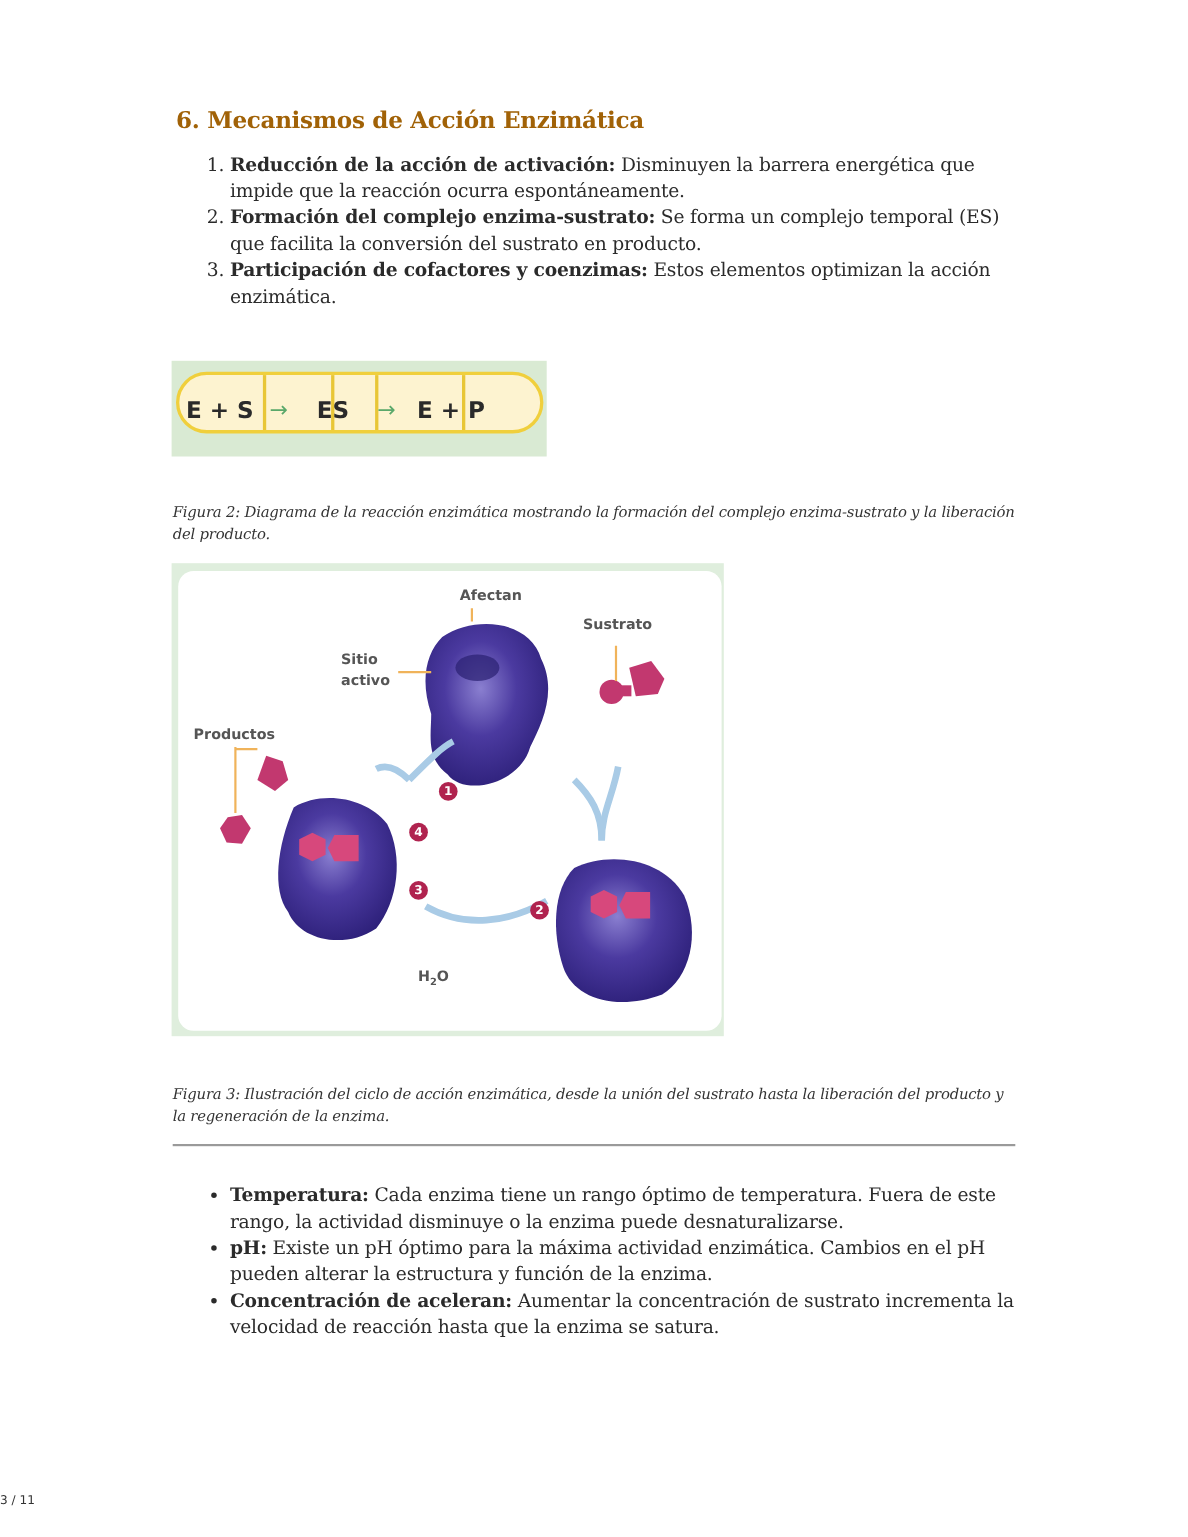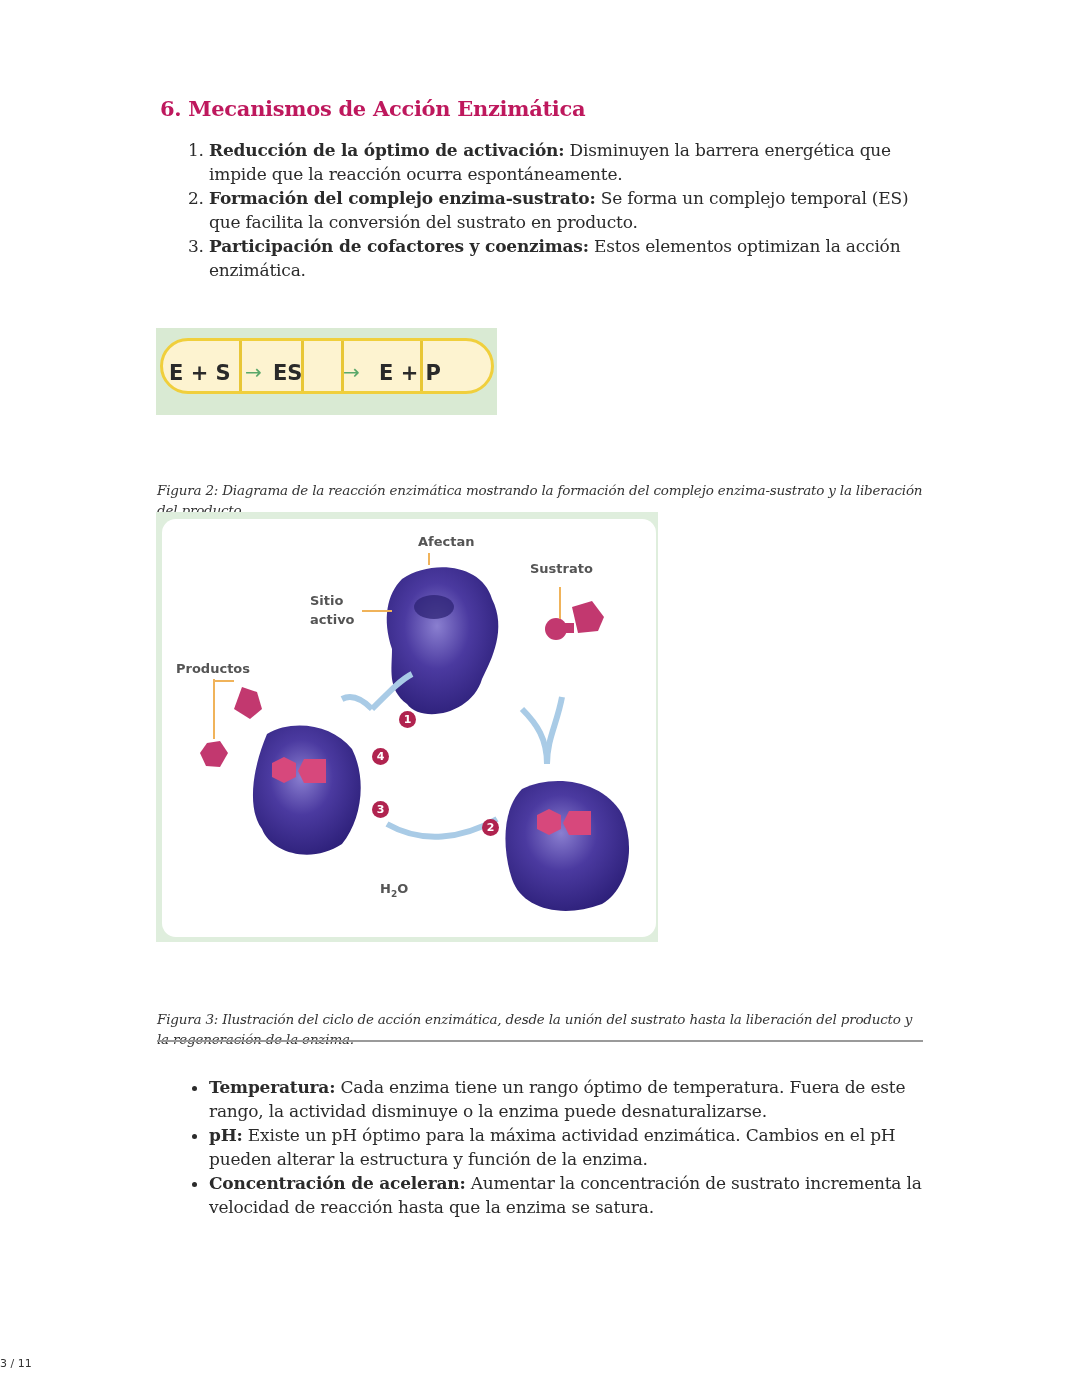--- a/index.html
+++ b/index.html
@@ -1,25 +1,25 @@
 <!DOCTYPE html>
 <html><head>
   <meta charset="utf-8">
   <style>
     html, body { margin: 0; padding: 0; background: #ffffff; }
     body { width: 1080px; height: 1397px; position: relative; overflow: hidden;
       font-family: "DejaVu Serif", serif; color: #2b2b2b; }
     .page { position: absolute; left: 157px; top: 0; width: 766px; }
-    h2 { font-family: "DejaVu Serif", serif; font-weight: bold; font-size: 21px; margin: 0; color: #be185d; letter-spacing: -0.3px; }
+    h2 { font-family: "DejaVu Serif", serif; font-weight: bold; font-size: 21px; margin: 0; color: #a16207; letter-spacing: -0.3px; }
     p.lead { font-size: 17px; margin: 0; line-height: 24px; letter-spacing: -0.2px; }
     ol, ul { margin: 0; padding-left: 52px; font-size: 17px; line-height: 24px; letter-spacing: -0.2px; }
     ol li { padding-left: 0; }
     ul { list-style: disc; }
     b { font-weight: bold; }
-    .caption { font-style: italic; font-size: 13.5px; line-height: 20px; color: #333; letter-spacing: -0.2px; margin-top: 24px; }
+    .caption { font-style: italic; font-size: 13.5px; line-height: 20px; color: #333; letter-spacing: -0.2px; }
     .rule { position: absolute; left: 157px; width: 766px; height: 2px; background: #9a9a9a; }
     .pagenum { position: absolute; top: 1357px; left: 0; width: 1080px; 
       font-family: "DejaVu Sans", sans-serif; font-size: 11px; color: #333; }
 
     
     .fig2 { position: absolute; left: 156px; top: 328px; width: 341px; height: 87px; background: #d9ead3; }
     .fig2 .pill { position: absolute; left: 4px; top: 10px; width: 334px; height: 56px;
       background: #fdf3d0; border: 3px solid #f0cf3c; border-radius: 30px; box-sizing: border-box; overflow: hidden; }
     .fig2 .div { position: absolute; top: 0; bottom: 0; width: 3px; background: #e8c636; }
     .fig2 .lbl { position: absolute; top: 20px; font-family: "DejaVu Sans", sans-serif; font-weight: bold; font-size: 21px; color: #2a2a2a; }
@@ -31,35 +31,35 @@
     .fig3 .t { position: absolute; font-family: "DejaVu Sans", sans-serif; font-weight: bold; font-size: 13px; color: #555; }
     .num { position: absolute; width: 17px; height: 17px; border-radius: 50%; background: #b0234f; color: #fff;
       font-family: "DejaVu Sans", sans-serif; font-weight: bold; font-size: 11px; text-align: center; line-height: 17px; }
   </style>
 </head>
 <body>
 
 <div class="page" style="top:96px;">
   <h2 style="margin-left:3px;">6. Mecanismos de Acción Enzimática</h2>
   <ol style="margin-top:17px;">
-    <li><b>Reducción de la óptimo de activación:</b><span> Disminuyen la barrera energética que impide que la reacción ocurra espontáneamente.</span></li>
+    <li><b>Reducción de la acción de activación:</b><span> Disminuyen la barrera energética que impide que la reacción ocurra espontáneamente.</span></li>
     <li><b>Formación del complejo enzima-sustrato:</b><span> Se forma un complejo temporal (ES) que facilita la conversión del sustrato en producto.</span></li>
     <li><b>Participación de cofactores y coenzimas:</b><span> Estos elementos optimizan la acción enzimática.</span></li>
   </ol>
 </div>
 
 <div class="fig2">
   <div class="pill">
     <div class="div" style="left:76px;"></div>
     <div class="div" style="left:138px;"></div>
     <div class="div" style="left:178px;"></div>
     <div class="div" style="left:257px;"></div>
     <span class="lbl" style="left:6px;">E + S</span>
     <span class="arr" style="left:82px;">→</span>
-    <span class="lbl" style="left:110px;">ES</span>
+    <span class="lbl" style="left:125px;">ES</span>
     <span class="arr" style="left:180px;">→</span>
     <span class="lbl" style="left:216px;">E + P</span>
   </div>
 </div>
 
 <div class="caption" style="position:absolute; left:157px; top:456px; width:766px;">Figura 2: Diagrama de la reacción enzimática mostrando la formación del complejo enzima-sustrato y la liberación del producto.</div>
 
 <div class="fig3">
   <div class="inner">
     <svg width="494" height="418" viewBox="0 0 494 418" style="position:absolute;left:0;top:0;">

